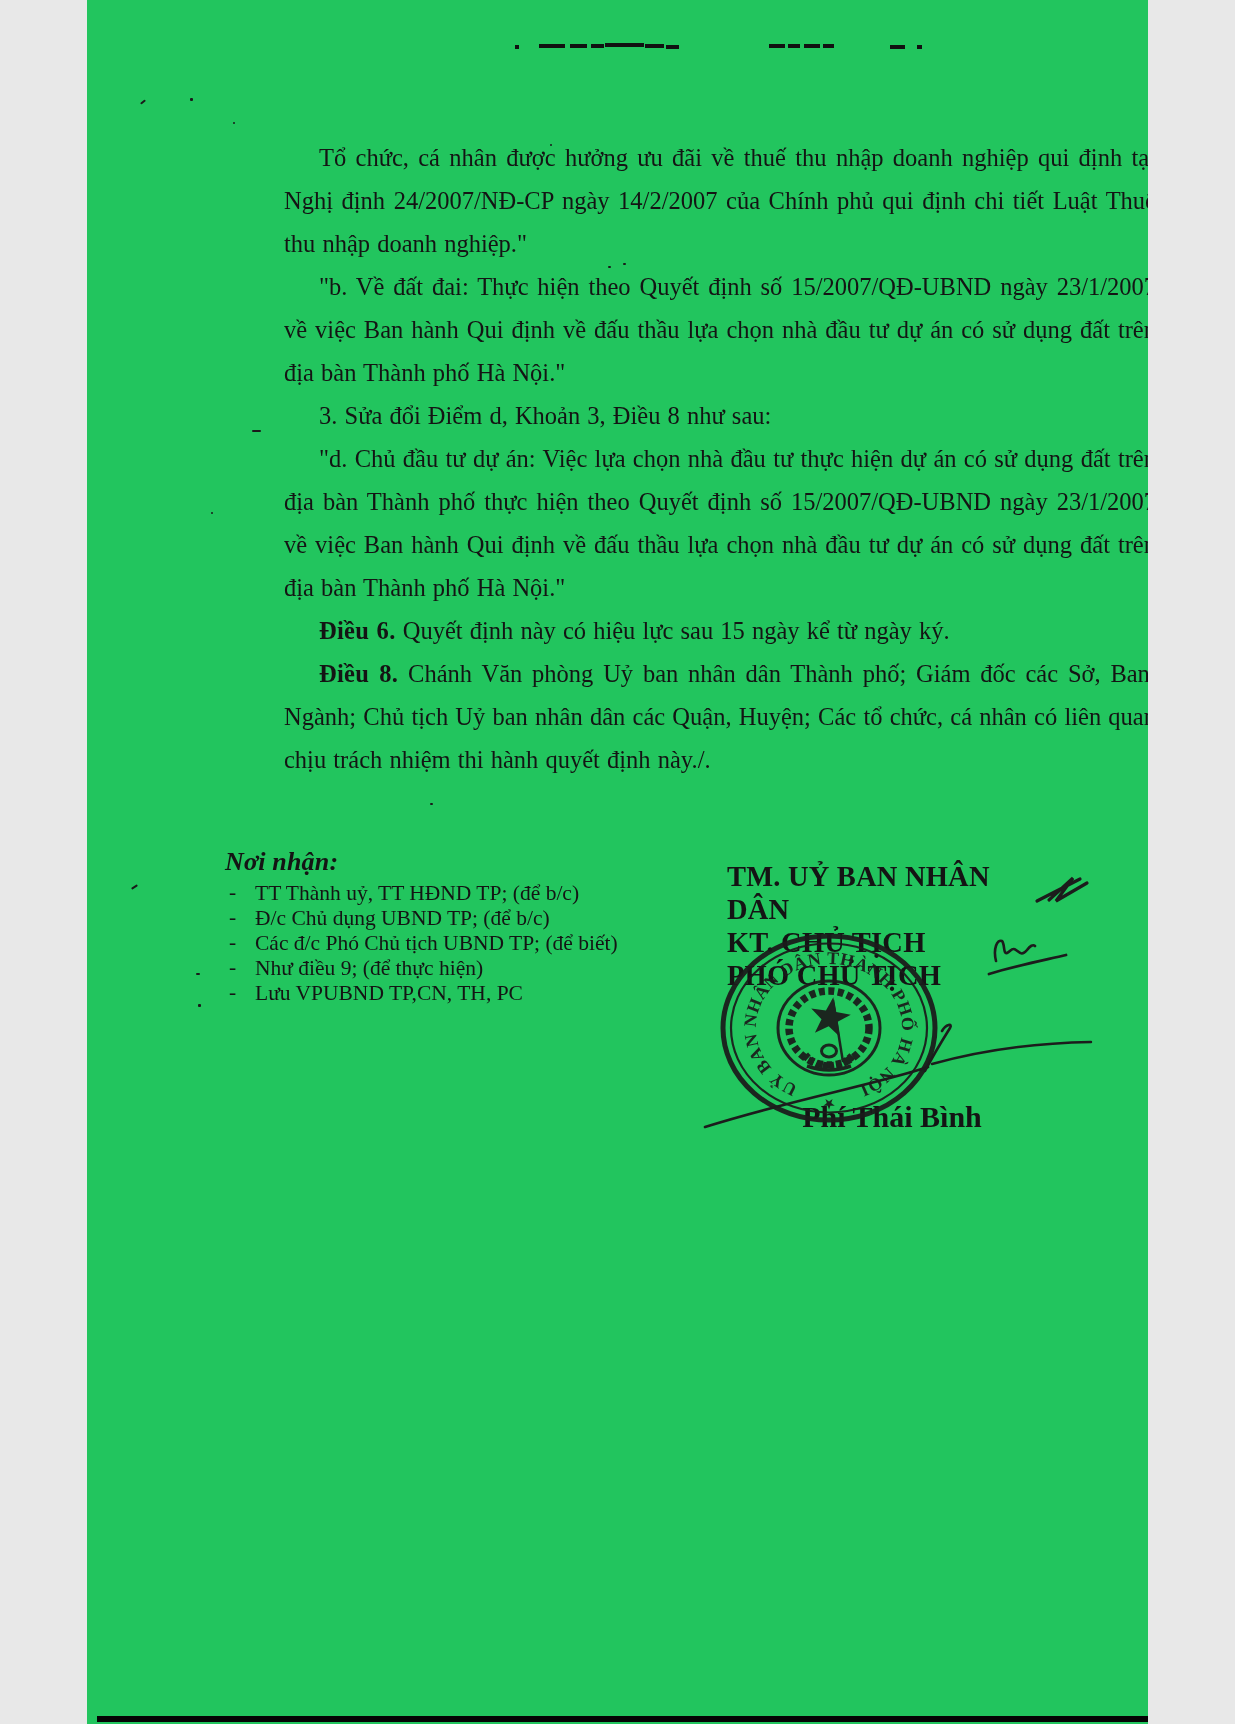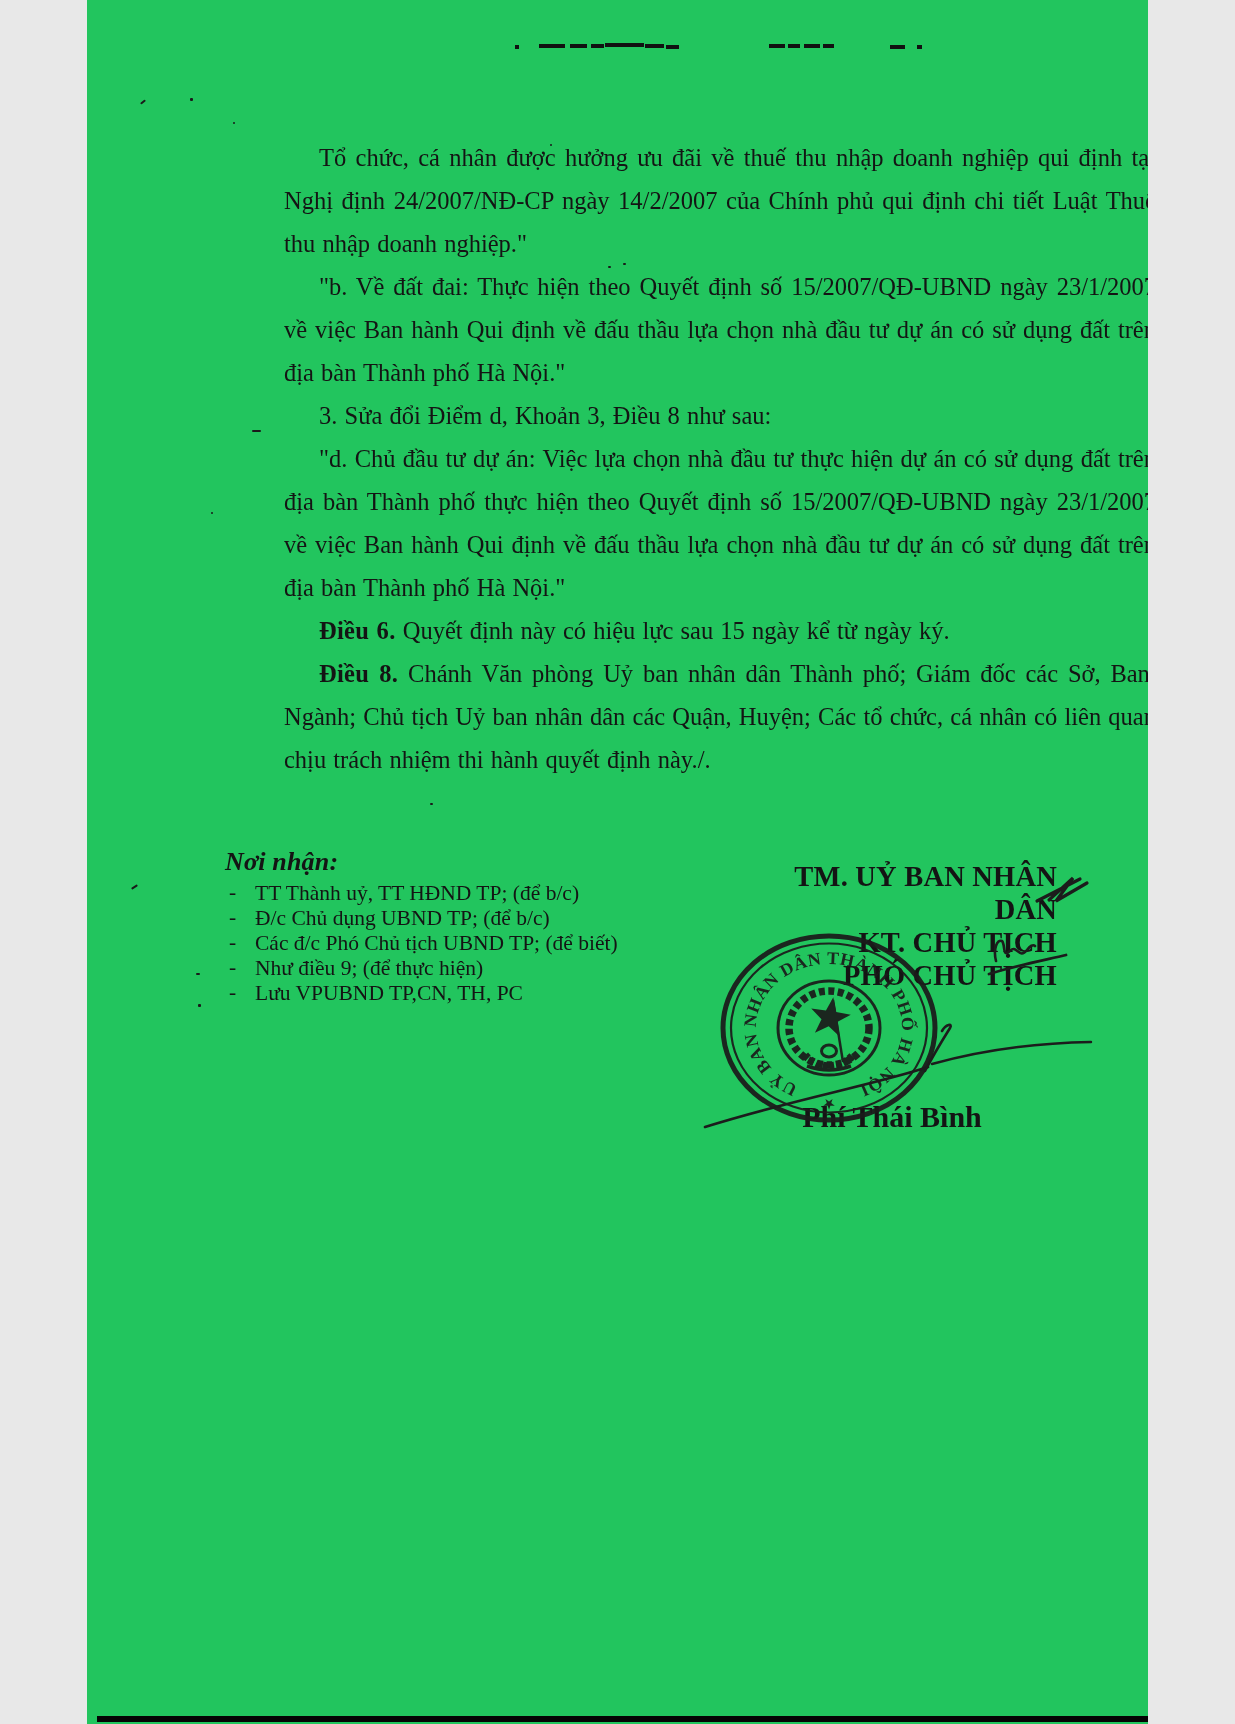--- a/index.html
+++ b/index.html
@@ -20,21 +20,21 @@
   .doc-body b{letter-spacing:.3px;}
   
   .recipients{position:absolute;left:138px;top:847px;width:470px;}
   .recipients .heading{font-size:26px;font-weight:bold;font-style:italic;letter-spacing:.2px;}
   .recipients ul{margin:4px 0 0 0;padding:0;list-style:none;font-size:21.5px;line-height:25px;}
   .recipients li{position:relative;padding-left:30px;}
   .recipients li::before{content:"-";position:absolute;left:4px;top:-1px;}
   
   .sig{
     position:absolute;left:640px;top:860px;width:330px;
-    text-align:right;font-weight:bold;font-size:28.5px;line-height:33px;
+    text-align:left;font-weight:bold;font-size:28.5px;line-height:33px;
     letter-spacing:.2px;z-index:1;
   }
   .sig-name{
     position:absolute;left:660px;top:1100px;width:290px;text-align:center;
     font-size:30px;font-weight:bold;z-index:1;
   }
   .stamp{position:absolute;left:630px;top:930px;z-index:2;opacity:.93;}
   .signature-strokes{position:absolute;left:540px;top:758px;z-index:3;}
   
   .dash{position:absolute;height:4px;background:#111;}

